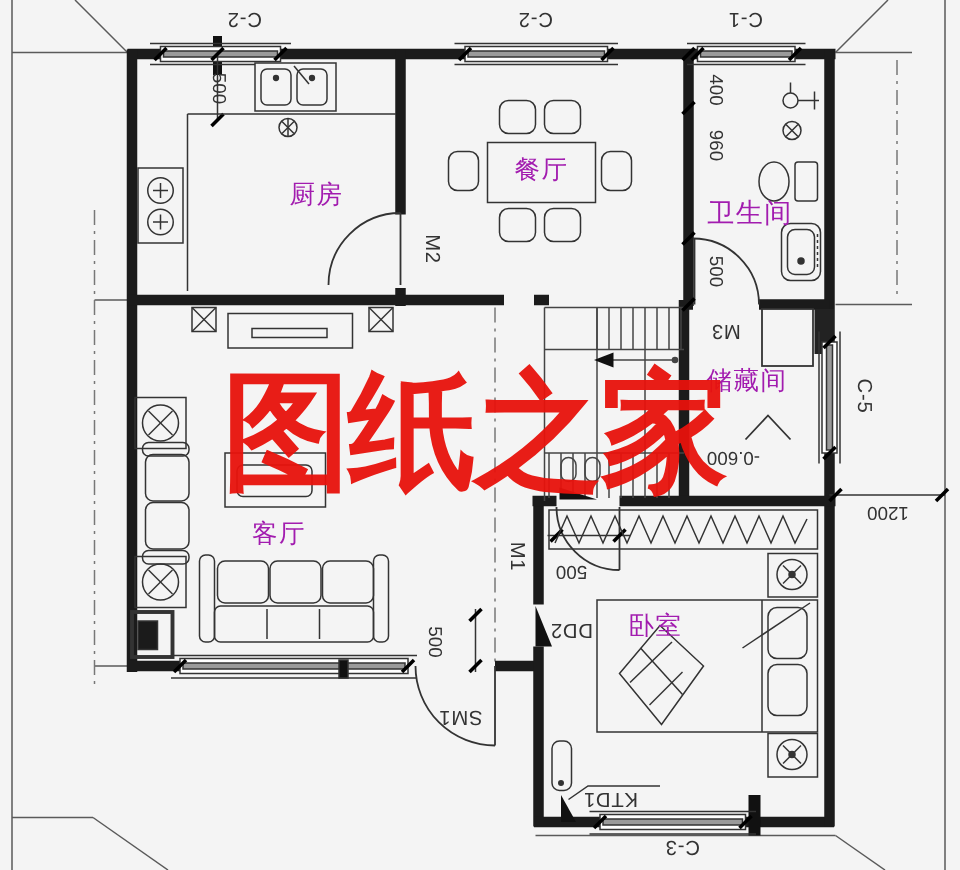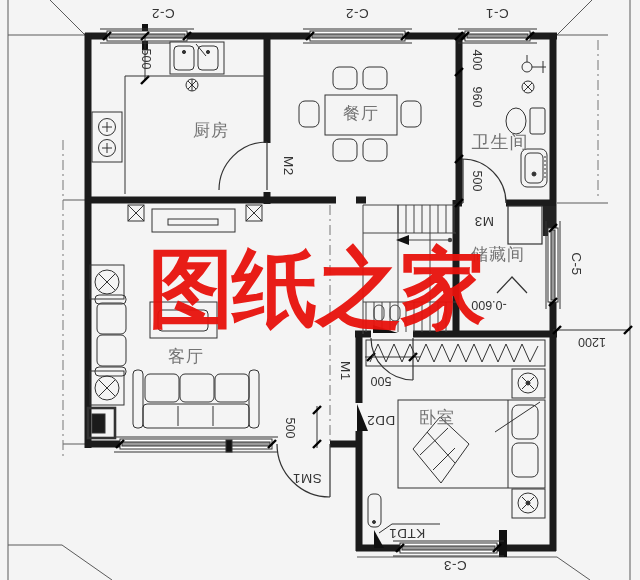--- a/index.html
+++ b/index.html
@@ -4,21 +4,21 @@
 <style>
   html,body{margin:0;padding:0;}
   body{width:640px;height:580px;overflow:hidden;background:#f4f4f4;}
   #plan{position:relative;width:640px;height:580px;background:#f4f4f4;
         font-family:"Liberation Sans",sans-serif;}
   #plan svg{position:absolute;left:0;top:0;}
   .lbl{position:absolute;transform:translate(-50%,-50%);white-space:nowrap;
        color:#2b2b2b;line-height:1;}
   .r90{transform:translate(-50%,-50%) rotate(90deg);}
   .r180{transform:translate(-50%,-50%) rotate(180deg);}
-  .room{font-size:17px;font-weight:500;letter-spacing:1px;color:#737373;}
+  .room{font-size:17px;font-weight:500;letter-spacing:1px;color:#a21caf;}
   .tag{font-size:13.5px;color:#333;letter-spacing:.5px;}
   .dim{font-size:12.5px;color:#333;}
   #watermark{position:absolute;left:316px;top:289px;
        transform:translate(-50%,-50%);white-space:nowrap;
        font-family:"Liberation Serif",serif;font-weight:700;
        font-size:86px;letter-spacing:-2px;opacity:.95;z-index:5;}
 </style>
 </head>
 <body>
 

